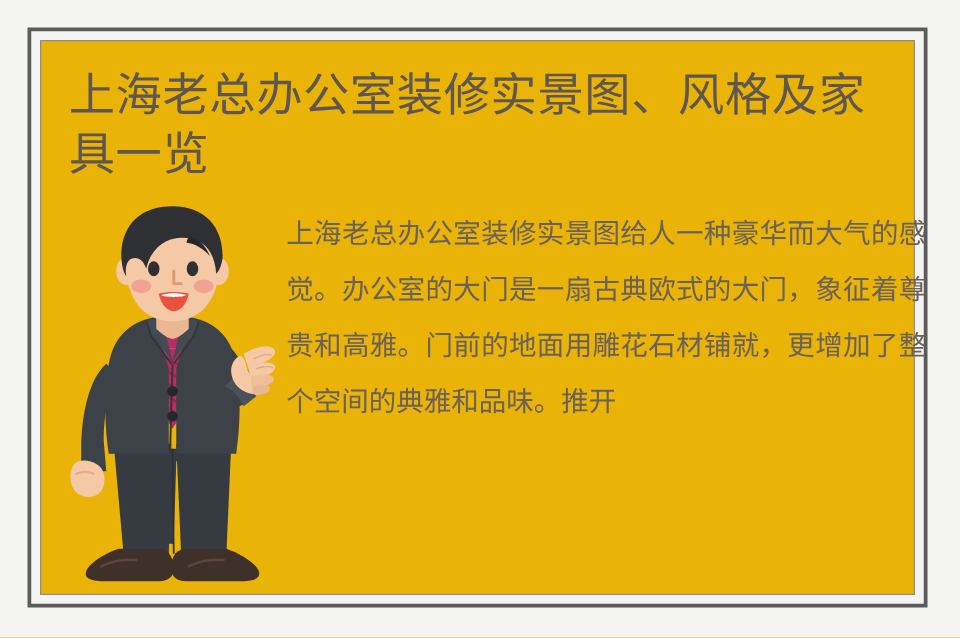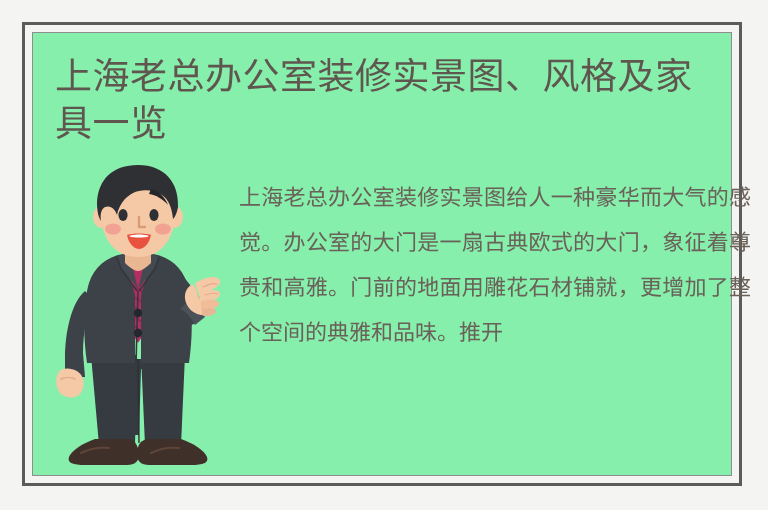--- a/index.html
+++ b/index.html
@@ -27,21 +27,21 @@
     background: #f4f4f3;
   }
   .card-inner {
     position: absolute;
     left: 7px;
     top: 7px;
     right: 7px;
     bottom: 7px;
     box-sizing: border-box;
     border: 1px solid #8d8d8d;
-    background: #86efac;
+    background: #eab308;
   }
 
   
   .page-title {
     position: absolute;
     left: 22px;
     top: 20px;
     width: 660px;
     margin: 0;
     font-family: "DejaVu Sans", "Liberation Sans", sans-serif;
@@ -71,21 +71,21 @@
     height: 310px;
   }
   .illustration svg { display: block; }
 
   
   .article-body {
     position: absolute;
     left: 196px;
     top: 10px;
     width: 512px;
-    margin: 10px;
+    margin: 0;
     font-family: "DejaVu Sans", "Liberation Sans", sans-serif;
     font-size: 22px;
     line-height: 45px;
     color: #6a6159;
     text-align: justify;
     text-justify: inter-ideograph;
   }
 </style>
 </head>
 <body>

